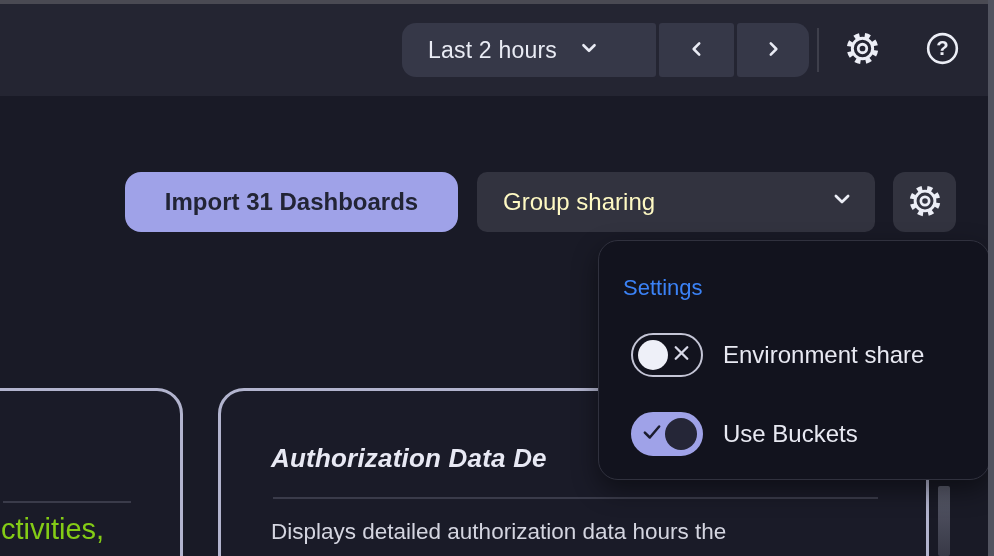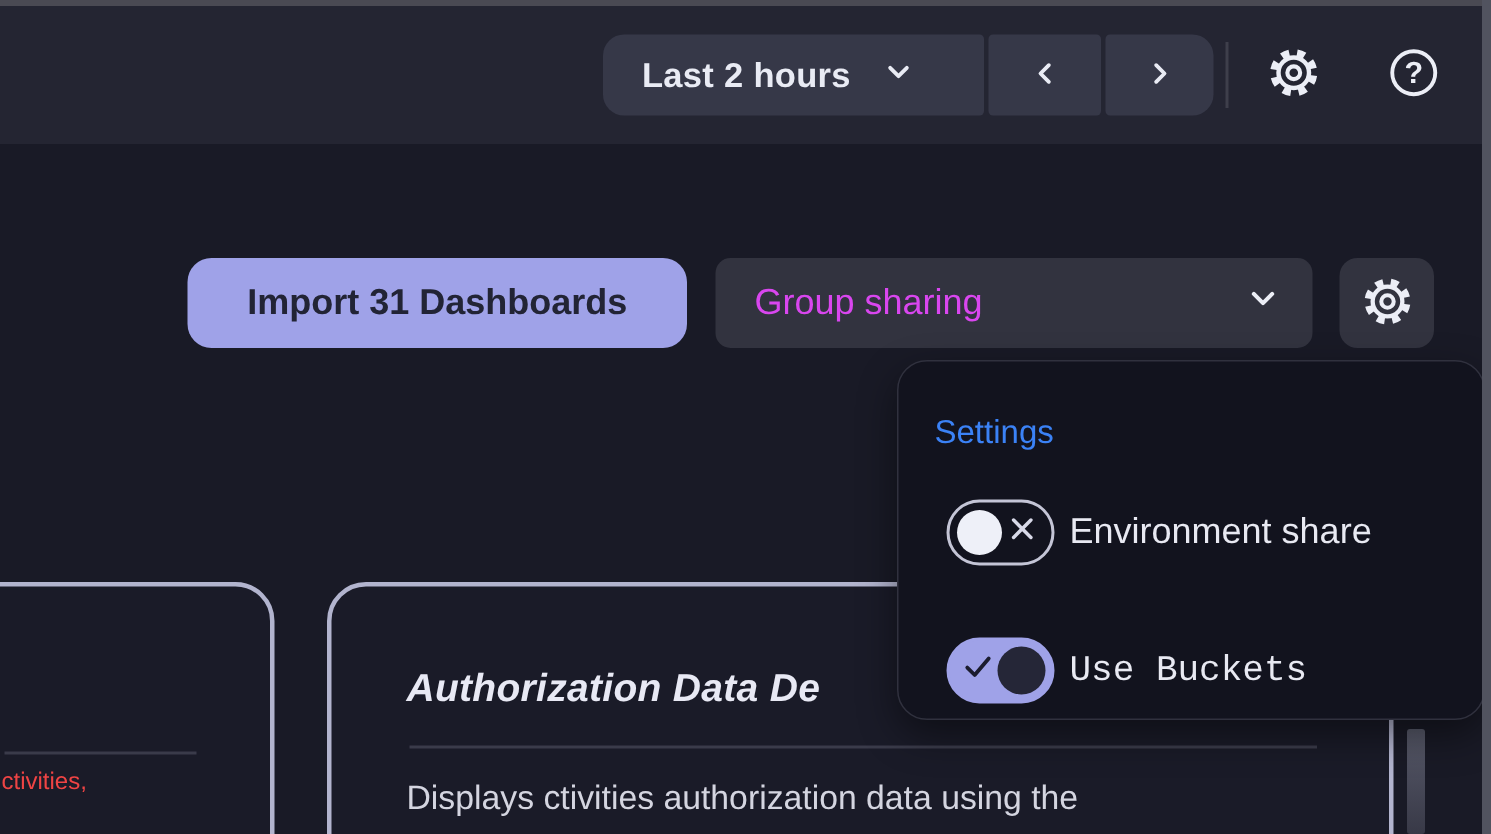--- a/index.html
+++ b/index.html
@@ -19,21 +19,21 @@
   .top-strip{
     position:absolute;left:0;top:0;width:994px;height:4px;background:#4a4a53;z-index:7;
   }
   .time-group{position:absolute;left:402px;top:23px;height:54px;display:flex;gap:3px;z-index:2;}
   .tg-btn{
     background:#363848;border:none;display:flex;align-items:center;justify-content:center;
     color:#e9ebf4;cursor:pointer;
   }
   .tg-main{
     width:254px;border-radius:14px 3px 3px 14px;
-    font-size:23px;font-weight:700;letter-spacing:.2px;
+    font-size:23px;font-weight:400;letter-spacing:.2px;
     display:flex;align-items:center;justify-content:flex-start;padding:0 0 0 26px;box-sizing:border-box;gap:22px;
   }
   .tg-prev{width:75px;border-radius:3px;}
   .tg-next{width:72px;border-radius:3px 14px 14px 3px;}
   .topbar-divider{position:absolute;left:817px;top:28px;width:2px;height:44px;background:#3e3f4b;}
   .icon-btn{
     position:absolute;width:40px;height:40px;background:transparent;border:none;padding:0;
     display:flex;align-items:center;justify-content:center;cursor:pointer;
   }
   .gear-top{left:842px;top:30px;}
@@ -42,50 +42,50 @@
   .import-btn{
     position:absolute;left:125px;top:172px;width:333px;height:60px;
     background:#9fa2e8;border:none;border-radius:16px;
     font-family:Liberation Sans, sans-serif;font-size:24px;font-weight:700;color:#222435;cursor:pointer;z-index:2;
   }
   .group-select{
     position:absolute;left:477px;top:172px;width:398px;height:60px;
     background:#32333f;border:none;border-radius:10px;cursor:pointer;z-index:2;
     display:flex;align-items:center;justify-content:space-between;
     padding:0 22px 0 26px;box-sizing:border-box;
-    font-family:inherit;font-size:24px;color:#d946ef;
+    font-family:inherit;font-size:24px;color:#fef9c3;
   }
   .gear-btn{
     position:absolute;left:893px;top:172px;width:63px;height:60px;
     background:#32333f;border:none;border-radius:12px;cursor:pointer;z-index:2;
     display:flex;align-items:center;justify-content:center;
   }
   
   .card{
     position:absolute;background:#1a1b28;border:3px solid #b2b4ce;border-radius:26px;
     box-sizing:border-box;z-index:1;cursor:pointer;
   }
   .card-left{left:-80px;top:388px;width:263px;height:250px;}
   .card-auth{left:218px;top:388px;width:711px;height:250px;}
   .card-divider{position:absolute;height:2px;background:#3a3b4a;}
   .cl-divider{left:80px;top:110px;width:128px;}
-  .cl-body{position:absolute;left:78px;top:122px;font-size:16px;color:#ef4444;}
+  .cl-body{position:absolute;left:78px;top:122px;font-size:29px;color:#84cc16;}
   .ca-title{position:absolute;left:50px;top:52px;font-size:26px;font-weight:700;color:#e8e9f4;letter-spacing:.2px;white-space:nowrap;font-style:italic;}
   .ca-divider{left:52px;top:106px;width:605px;}
   .ca-body{position:absolute;left:50px;top:128px;font-size:22.5px;color:#d4d5e0;white-space:nowrap;}
   
   .popover{
     position:absolute;left:598px;top:240px;width:392px;height:240px;
     background:#12131e;border:1.5px solid #30313e;border-radius:20px;
     box-sizing:border-box;z-index:5;box-shadow:0 10px 26px rgba(0,0,0,.45);
   }
   .popover-title{position:absolute;left:24px;top:34px;font-size:22px;color:#3b82f6;}
-  .toggle-row{position:absolute;left:32px;display:flex;align-items:center;gap:10px;}
+  .toggle-row{position:absolute;left:32px;display:flex;align-items:center;gap:20px;}
   .row-env{top:92px;}
-  .row-buckets{top:184px;font-family:Liberation Mono, monospace;}
+  .row-buckets{top:171px;}
   .toggle{position:relative;width:72px;height:44px;border-radius:22px;box-sizing:border-box;cursor:pointer;flex:0 0 auto;}
   .toggle-off{border:2px solid #c4c5d6;background:transparent;}
   .toggle-on{background:#9fa2e8;border:2px solid #9fa2e8;}
   .knob{position:absolute;border-radius:50%;}
   .knob-off{left:5px;top:5px;width:30px;height:30px;background:#eef0f8;}
   .knob-on{right:4px;top:4px;width:32px;height:32px;background:#252637;}
   .tg-icon{position:absolute;top:50%;transform:translateY(-50%);}
   .tg-x{right:9px;}
   .tg-check{left:8px;}
   .toggle-label{font-size:24px;color:#e8e9f2;white-space:nowrap;}
@@ -170,21 +170,21 @@
   </button>
 
   <div class="card card-left">
     <div class="card-divider cl-divider"></div>
     <div class="cl-body">ctivities,</div>
   </div>
 
   <div class="card card-auth">
     <div class="ca-title">Authorization Data De</div>
     <div class="card-divider ca-divider"></div>
-    <div class="ca-body">Displays ctivities authorization data using the</div>
+    <div class="ca-body">Displays detailed authorization data hours the</div>
   </div>
 
   <div class="inner-scrollbar"></div>
 
   <div class="popover">
     <div class="popover-title">Settings</div>
 
     <div class="toggle-row row-env">
       <div class="toggle toggle-off">
         <span class="knob knob-off"></span>

